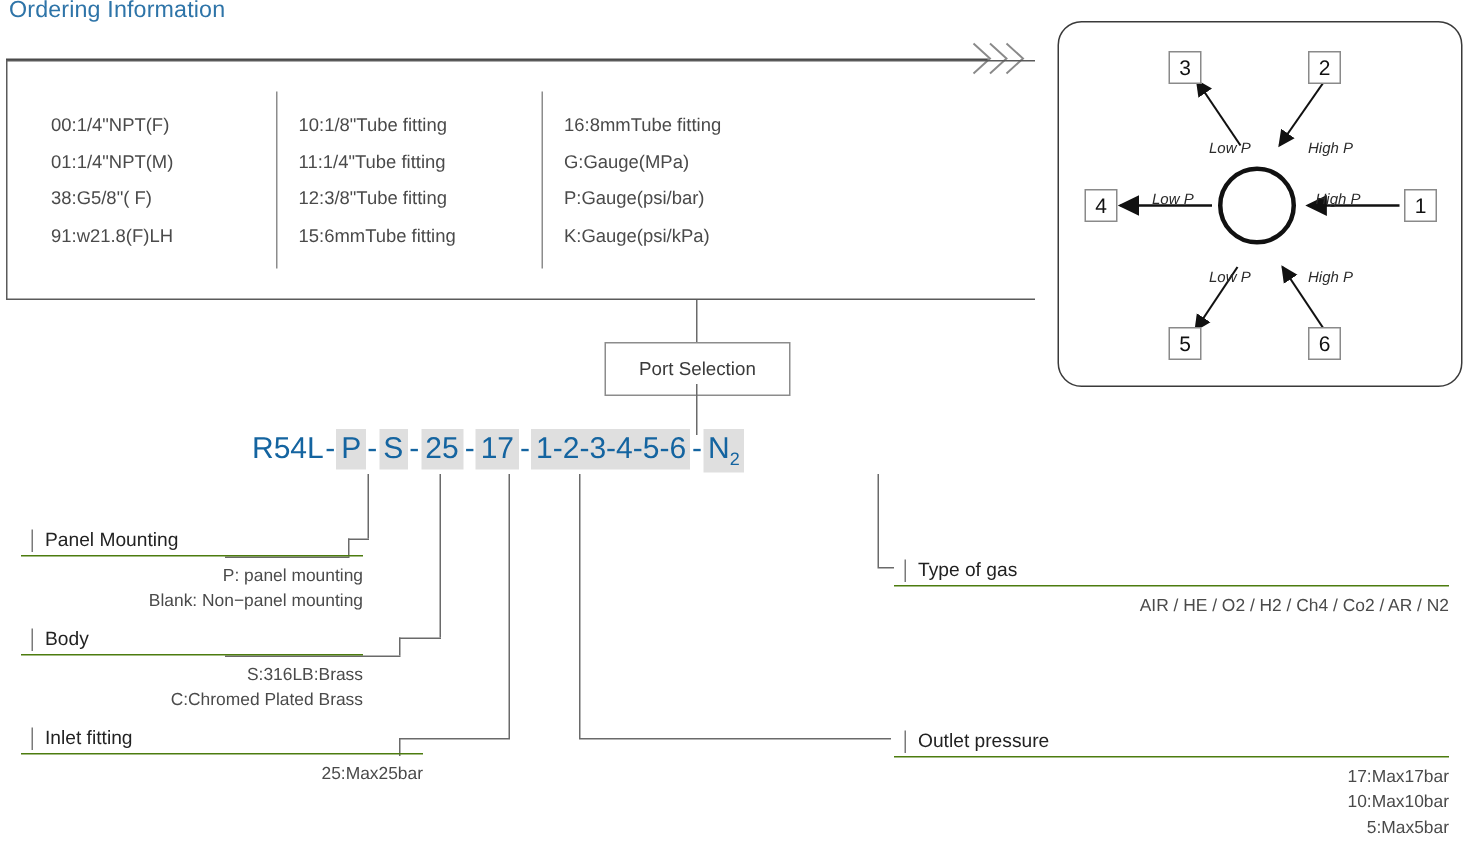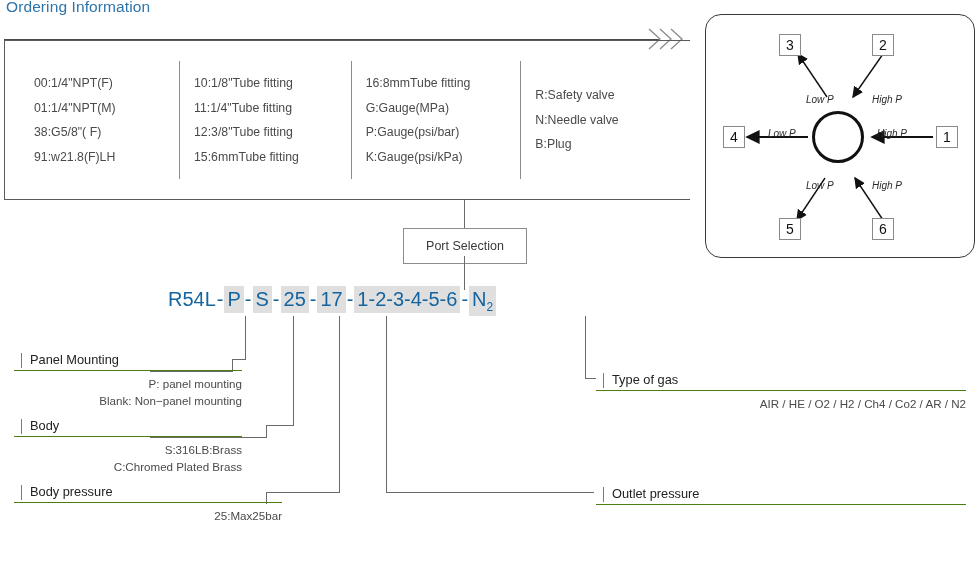--- a/index.html
+++ b/index.html
@@ -184,25 +184,20 @@
       <div class="opt-item">11:1/4"Tube fitting</div>
       <div class="opt-item">12:3/8"Tube fitting</div>
       <div class="opt-item">15:6mmTube fitting</div>
     </div>
     <div class="opt-col c2">
       <div class="opt-item">16:8mmTube fitting</div>
       <div class="opt-item">G:Gauge(MPa)</div>
       <div class="opt-item">P:Gauge(psi/bar)</div>
       <div class="opt-item">K:Gauge(psi/kPa)</div>
     </div>
-    <div class="opt-col c3">
-      <div class="opt-item">R:Safety valve</div>
-      <div class="opt-item">N:Needle valve</div>
-      <div class="opt-item">B:Plug</div>
-    </div>
   </div>
 
   <div id="port-panel"></div>
   <div id="port-circle"></div>
 
   <svg id="port-arrows" viewBox="0 0 270 244">
     <defs>
       <marker id="ah" markerWidth="9" markerHeight="9" refX="7" refY="4.5" orient="auto">
         <path d="M0,0.6 L8,4.5 L0,8.4 Z" fill="#111"></path>
       </marker>
@@ -273,30 +268,35 @@
 
   <div class="callout" id="callout-body">
     <div class="head">Body</div>
     <div class="lines">
       <div class="ln"><span class="sp">S:316L</span><span>B:Brass</span></div>
       <div class="ln">C:Chromed Plated Brass</div>
     </div>
   </div>
 
   <div class="callout" id="callout-inlet">
-    <div class="head">Body pressure</div>
+    <div class="head">Inlet fitting</div>
     <div class="lines">
       <div class="ln">25:Max25bar</div>
     </div>
   </div>
 
   <div class="callout" id="callout-gas">
     <div class="head">Type of gas</div>
     <div class="lines">
       <div class="ln">AIR / HE / O2  / H2  / Ch4 / Co2  / AR / N2</div>
     </div>
   </div>
 
   <div class="callout" id="callout-outlet">
     <div class="head">Outlet pressure</div>
+    <div class="lines">
+      <div class="ln">17:Max17bar</div>
+      <div class="ln">10:Max10bar</div>
+      <div class="ln">5:Max5bar</div>
+    </div>
   </div>
 
 </div>
 
 </body></html>

